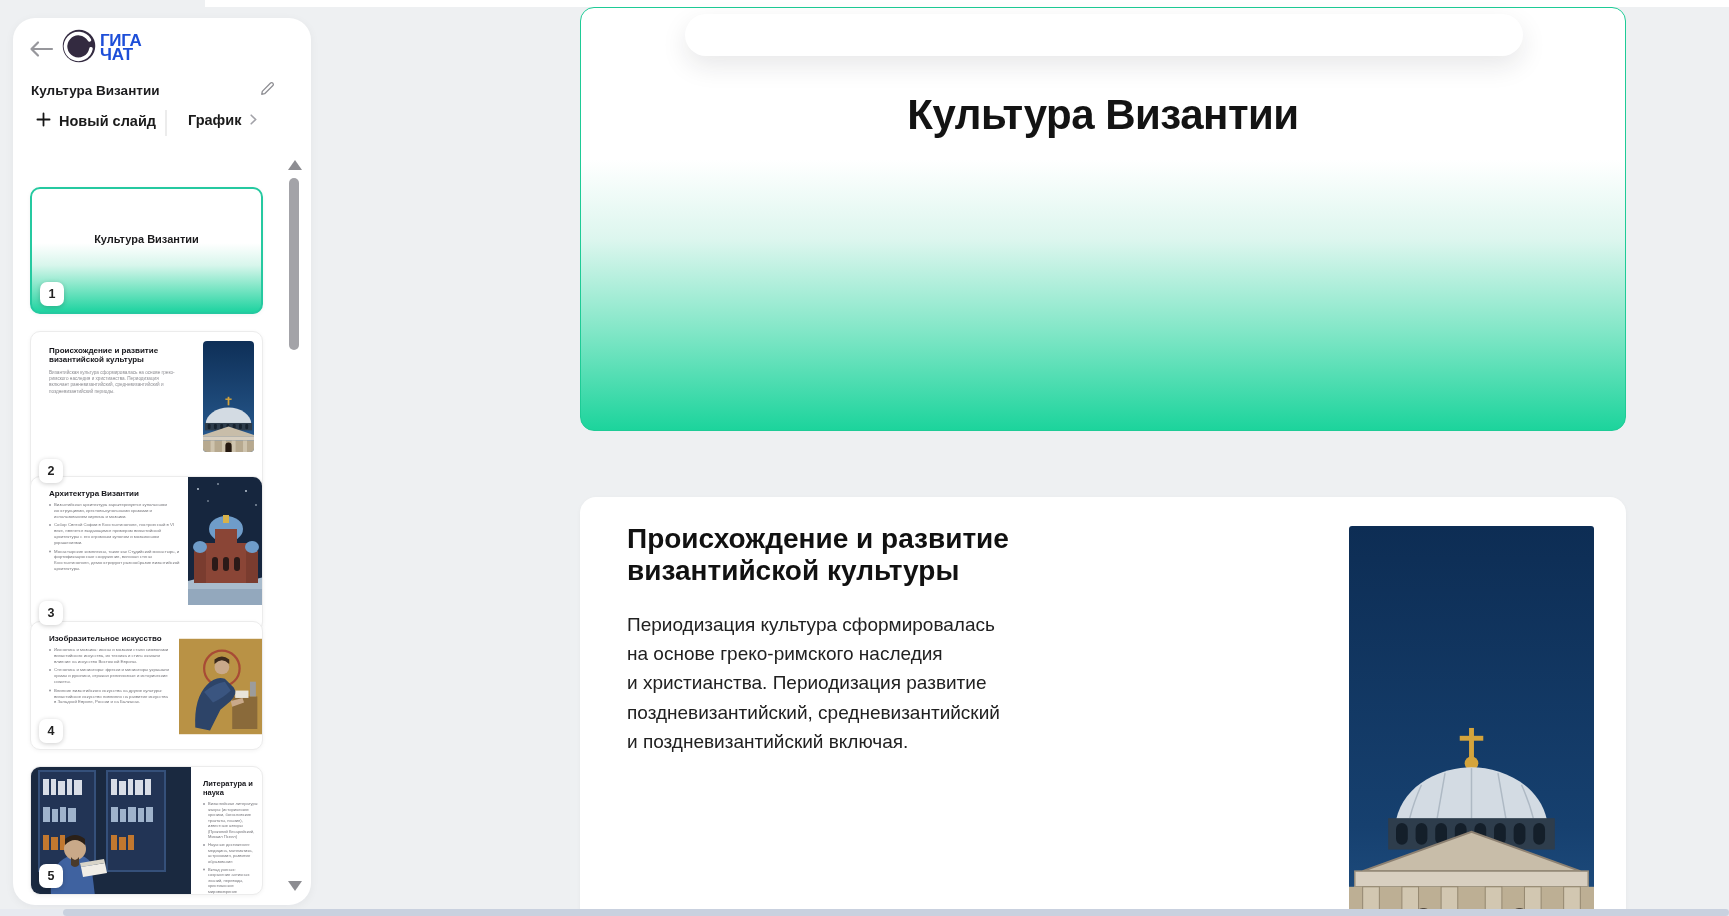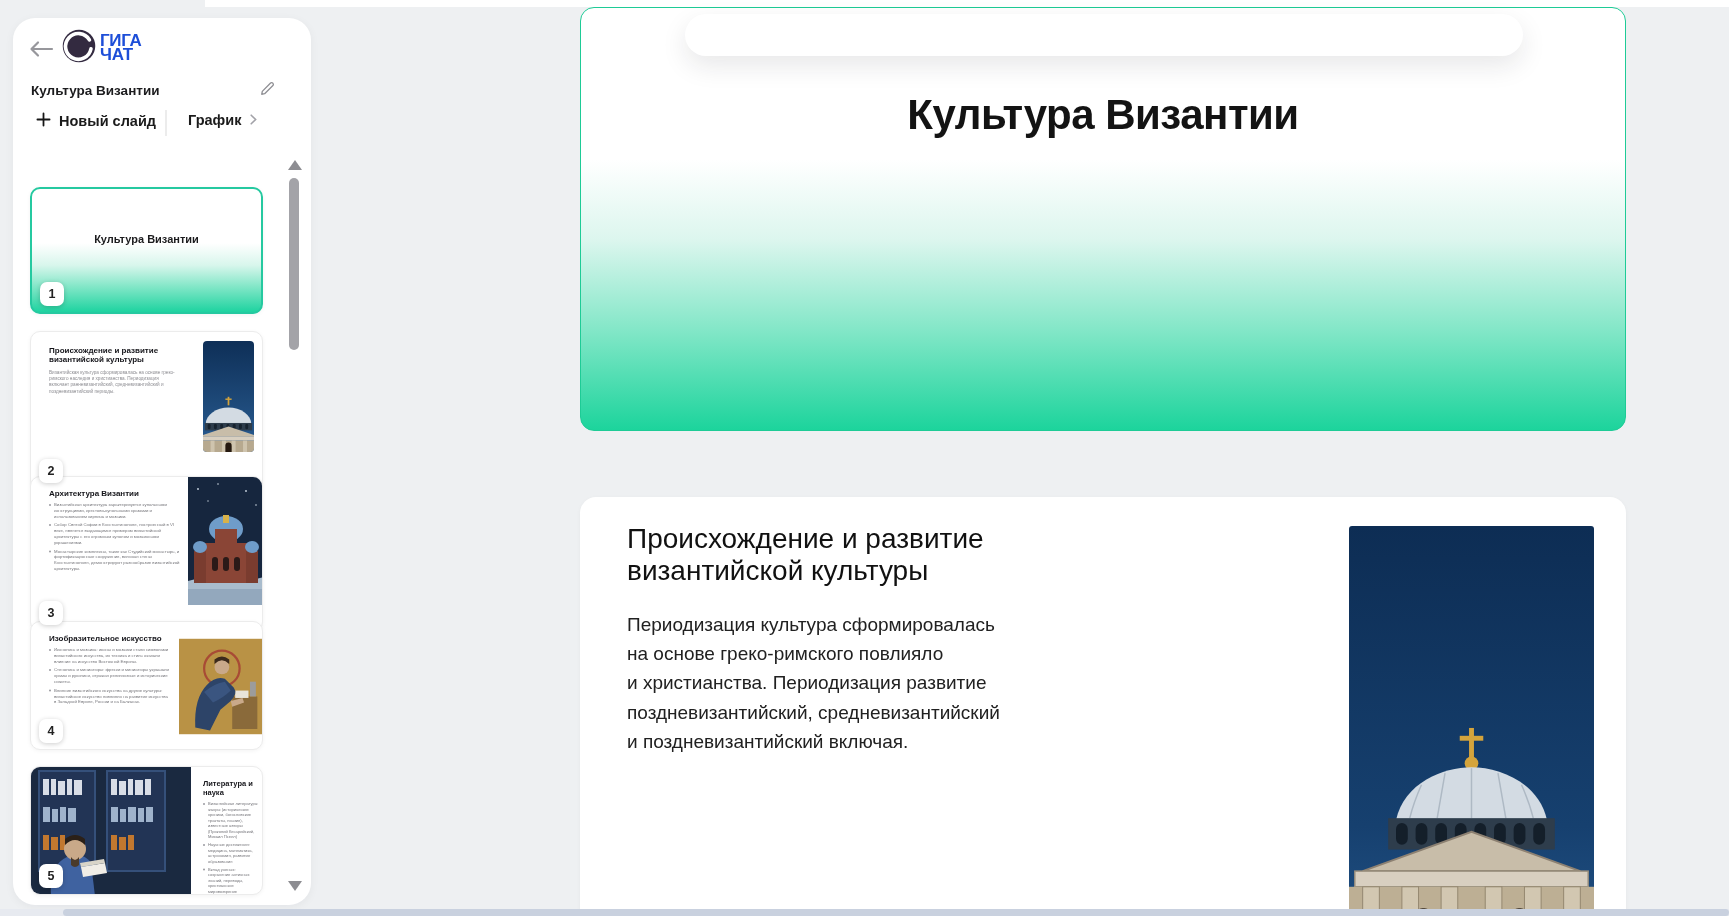--- a/index.html
+++ b/index.html
@@ -48,21 +48,21 @@
   #sb-scroll-up { left:288px; top:160px; cursor:pointer; }
   #sb-scroll-thumb { left:289px; top:178px; width:10px; height:172px; background:#a3a3a8; border-radius:5px; cursor:pointer; }
   #sb-scroll-down { left:288px; top:881px; cursor:pointer; }
 
   
   #slide1 { left:580px; top:7px; width:1046px; height:424px; border-radius:14px; border:1.5px solid #1ecb96;
     background:linear-gradient(180deg,#ffffff 0%,#ffffff 36%,#dcf6ee 55%,#84e7c8 76%,#1cd49c 100%); }
   #slide1-title { position:absolute; left:0; right:0; top:83px; text-align:center; font-size:42px; font-weight:700; letter-spacing:-0.5px; color:#131313; }
 
   #slide2 { left:580px; top:497px; width:1046px; height:560px; background:#fff; border-radius:16px; box-shadow:0 1px 4px rgba(0,0,0,.04); }
-  #slide2-title { position:absolute; left:47px; top:26px; font-size:28px; line-height:32px; font-weight:400; color:#111; }
+  #slide2-title { position:absolute; left:47px; top:26px; font-size:28px; line-height:32px; font-weight:700; color:#111; }
   #slide2-body { position:absolute; left:47px; top:113px; font-size:19px; line-height:29.2px; color:#212121; }
   #slide2-img { position:absolute; left:769px; top:29px; width:245px; height:500px; border-radius:3px; overflow:hidden; }
 
   
   #toolbar { left:685px; top:14px; width:838px; height:42px; background:#fff; border-radius:21px; box-shadow:0 10px 26px rgba(25,25,35,.10); z-index:5; }
   .tb-item { position:absolute; top:0; height:42px; display:flex; align-items:center; gap:7px; font-size:14.5px; font-weight:600; color:#161616; cursor:pointer; }
   .tb-div { position:absolute; top:10px; width:1px; height:22px; background:#e8e8e8; }
   .t-icon-box { width:19px; height:19px; background:#1d1d1f; border-radius:4.5px; color:#fff; font-weight:700; font-size:13px; display:flex; align-items:center; justify-content:center; }
 
   
@@ -343,21 +343,21 @@
     <div id="slide1-title">Культура Византии</div>
   </div>
 
   <div class="abs" id="slide2">
     <div id="slide2-title">
       <div>Происхождение и развитие</div>
       <div>византийской культуры</div>
     </div>
     <div id="slide2-body">
       <div>Периодизация культура сформировалась</div>
-      <div>на основе греко-римского повлияло</div>
+      <div>на основе греко-римского наследия</div>
       <div>и христианства. Периодизация развитие</div>
       <div>поздневизантийский, средневизантийский</div>
       <div>и поздневизантийский включая.</div>
     </div>
     <div id="slide2-img">
       <svg width="245" height="500" viewBox="0 0 250 510" preserveAspectRatio="xMidYMin slice">
         <defs>
             <linearGradient id="sky1" x1="0" y1="0" x2="0" y2="1">
               <stop offset="0" stop-color="#0d2d54"></stop>
               <stop offset="0.6" stop-color="#16406f"></stop>

